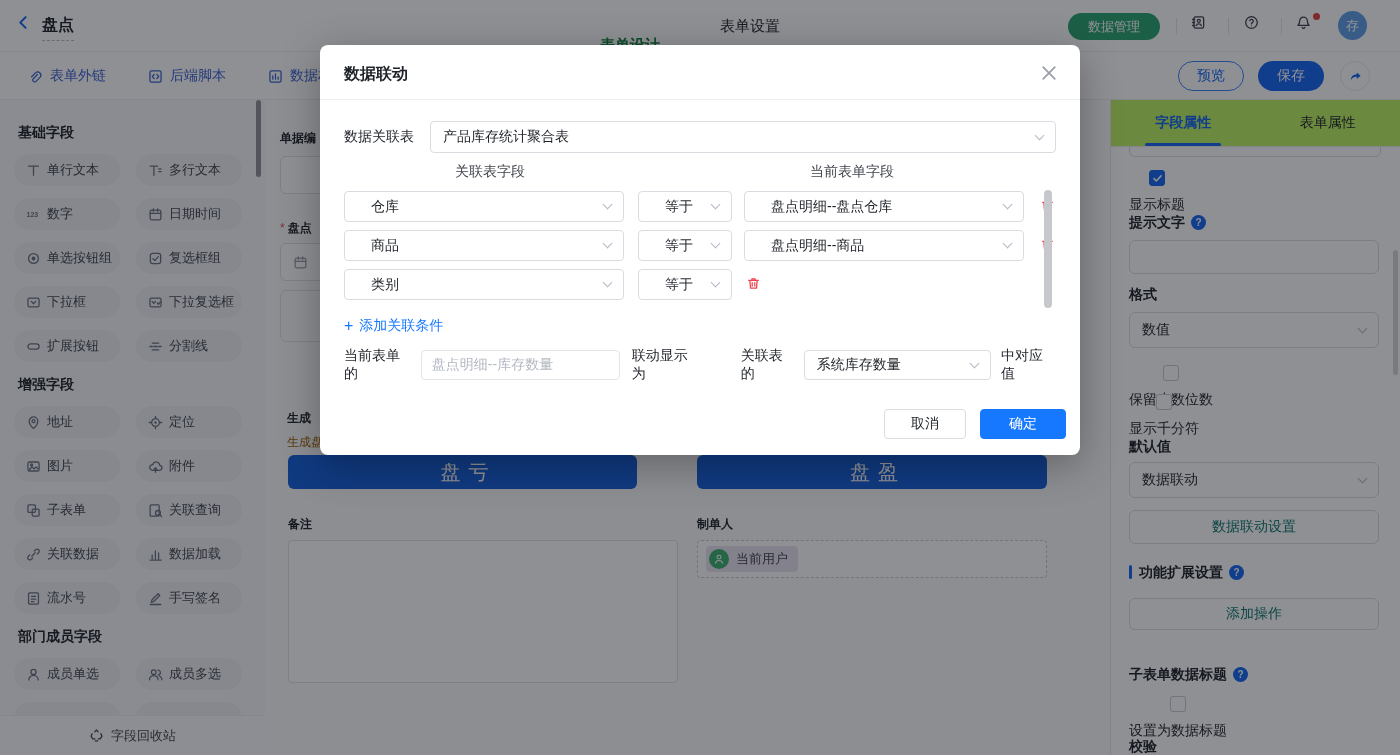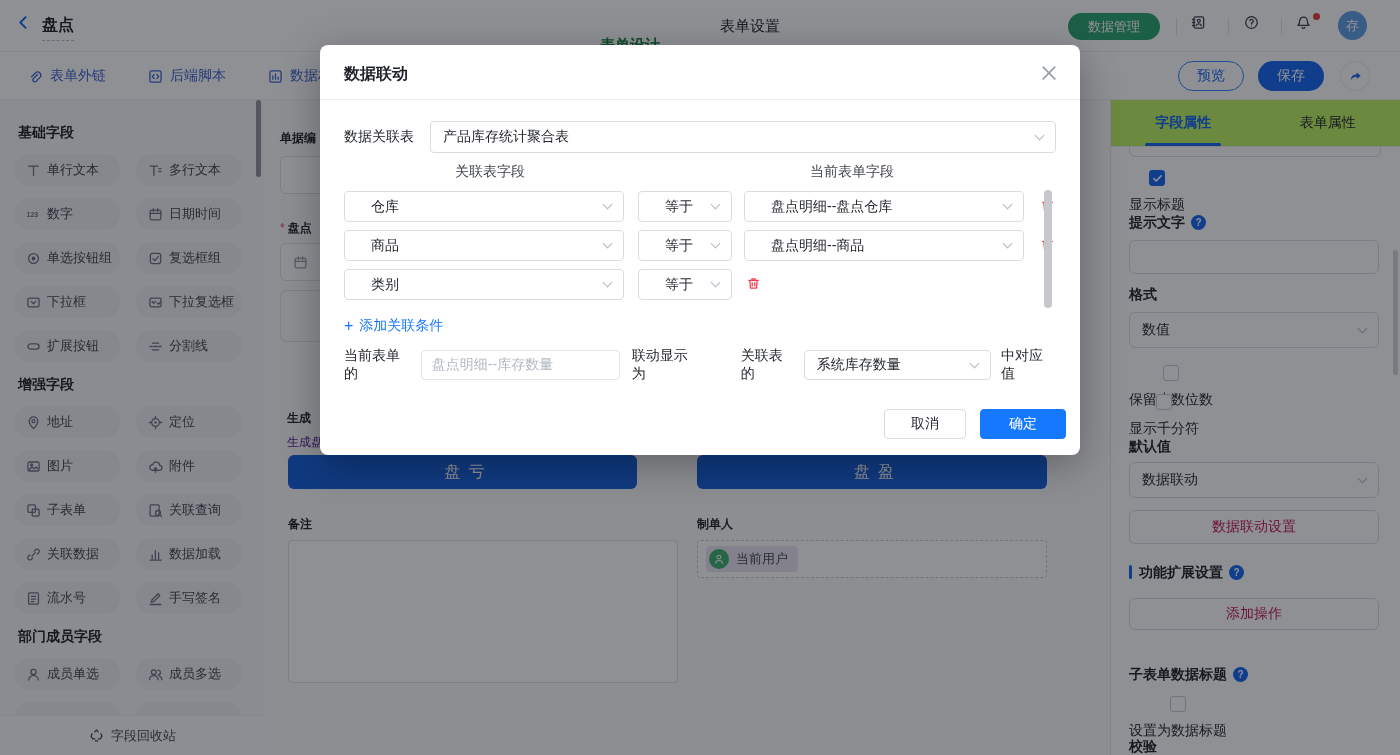--- a/index.html
+++ b/index.html
@@ -36,22 +36,22 @@
   .field-pill { height:32px; border-radius:16px; background:#eef0f3; display:flex; align-items:center; gap:6px; padding:0 8px 0 12px; font-size:13px; color:#42464e; cursor:grab; white-space:nowrap; overflow:hidden; }
   .field-pill .ic { color:#6a7280; flex:none; }
   #sidebar-scroll { position:absolute; left:256px; top:0; width:5px; height:77px; border-radius:3px; background:#8f9399; }
   #recycle-bar { position:absolute; left:0; bottom:0; width:265px; height:40px; background:#fcfcfd; border-top:1px solid #eceef0; display:flex; align-items:center; justify-content:center; gap:7px; font-size:13px; color:#42464e; cursor:pointer; }
 
   
   #canvas { position:absolute; left:265px; top:100px; width:845px; bottom:0; background:#fafbfc; overflow:hidden; }
   .cv-label { position:absolute; font-size:12px; font-weight:700; }
   .cv-input { position:absolute; background:#fff; border:1px solid #dfe2e6; border-radius:6px; }
   .req-star { color:#e34d4d; margin-right:3px; font-weight:400; }
-  .cv-red { position:absolute; font-size:12px; color:#4c1d95; }
-  .cv-btn { position:absolute; height:34px; border-radius:6px; background:#1660dd; color:#fff; font-size:16px; letter-spacing:8px; display:flex; align-items:center; justify-content:center; padding-left:12px; }
+  .cv-red { position:absolute; font-size:12px; color:#a16207; }
+  .cv-btn { position:absolute; height:34px; border-radius:6px; background:#1660dd; color:#fff; font-size:20px; letter-spacing:8px; display:flex; align-items:center; justify-content:center; padding-left:12px; }
   .cv-textarea { position:absolute; border:1px solid #dfe2e6; border-radius:4px; background:#fff; }
   .cv-dashed { position:absolute; border:1px dashed #c9ccd2; border-radius:4px; background:#fff; }
   .user-tag { position:absolute; left:8px; top:5px; height:26px; background:#e9e6f0; border-radius:4px; display:flex; align-items:center; gap:7px; padding:0 10px 0 3px; font-size:13px; color:#42464e; }
   .user-avatar { width:20px; height:20px; border-radius:50%; background:#3db270; color:#fff; display:flex; align-items:center; justify-content:center; }
   .cal-ic { position:absolute; left:12px; top:11px; width:15px; height:15px; color:#9aa0aa; }
 
   
   #panel { position:absolute; left:1110px; top:100px; width:290px; bottom:0; background:#fff; border-left:1px solid #e8e9eb; overflow:hidden; }
   #panel-tabs { position:absolute; left:0; top:0; width:100%; height:47px; background:#bef264; border-bottom:1px solid #ebedf0; display:flex; z-index:3; }
   .panel-tab { flex:1; display:flex; align-items:center; justify-content:center; font-size:14px; color:#1f2329; position:relative; cursor:pointer; }
@@ -59,21 +59,21 @@
   .panel-tab.active::after { content:""; position:absolute; left:50%; bottom:0; transform:translateX(-50%); width:76px; height:3px; background:#1668f0; border-radius:2px; }
   .p-abs { position:absolute; }
   .p-label { font-size:14px; font-weight:700; }
   .p-input { background:#fff; border:1px solid #d9dce1; border-radius:6px; }
   .select { background:#fff; border:1px solid #d9dce1; border-radius:6px; display:flex; align-items:center; justify-content:space-between; padding:0 12px; font-size:14px; cursor:pointer; }
   .chev { width:7px; height:7px; border-right:1.6px solid #b3b9c4; border-bottom:1.6px solid #b3b9c4; transform:rotate(45deg); margin-top:-4px; flex:none; }
   .checkbox-row { display:flex; align-items:center; gap:10px; font-size:14px;flex-direction:column; }
   .cb { width:16px; height:16px; border:1.5px solid #c8ccd2; border-radius:3px; background:#fff; flex:none; cursor:pointer; }
   .cb.checked { background:#1668f0; border-color:#1668f0; display:flex; align-items:center; justify-content:center; color:#fff; }
   .qmark { width:15px; height:15px; border-radius:50%; background:#1668f0; color:#fff; font-size:10px; font-weight:700; display:inline-flex; align-items:center; justify-content:center; vertical-align:1px; margin-left:6px; }
-  .p-btn { background:#fff; border:1px solid #d9dce1; border-radius:6px; font-size:14px; color:#be185d; display:flex; align-items:center; justify-content:center; cursor:pointer; }
+  .p-btn { background:#fff; border:1px solid #d9dce1; border-radius:6px; font-size:14px; color:#0f766e; display:flex; align-items:center; justify-content:center; cursor:pointer; }
   .sec-bar { display:inline-block; width:3px; height:14px; background:#1668f0; border-radius:2px; margin-right:7px; vertical-align:-2px; }
   #panel-scroll { position:absolute; right:2px; top:150px; width:5px; height:125px; border-radius:3px; background:#d4d6da; }
 
   
   #overlay { position:absolute; inset:0; background:rgba(10,14,22,0.46); z-index:40; }
   #modal { position:absolute; left:320px; top:45px; width:760px; height:410px; background:#fff; border-radius:8px; box-shadow:0 10px 40px rgba(0,0,0,.3); z-index:50; }
   #modal-header { position:relative; height:55px; border-bottom:1px solid #ebedf0; }
   #modal-title { position:absolute; left:24px; top:19px; font-size:16px; font-weight:600; }
   #modal-close { position:absolute; right:22px; top:19px; width:18px; height:18px; color:#9aa0aa; cursor:pointer; }
   .m-row-table { position:absolute; left:24px; top:76px; right:24px; height:32px; display:flex; align-items:center; }

